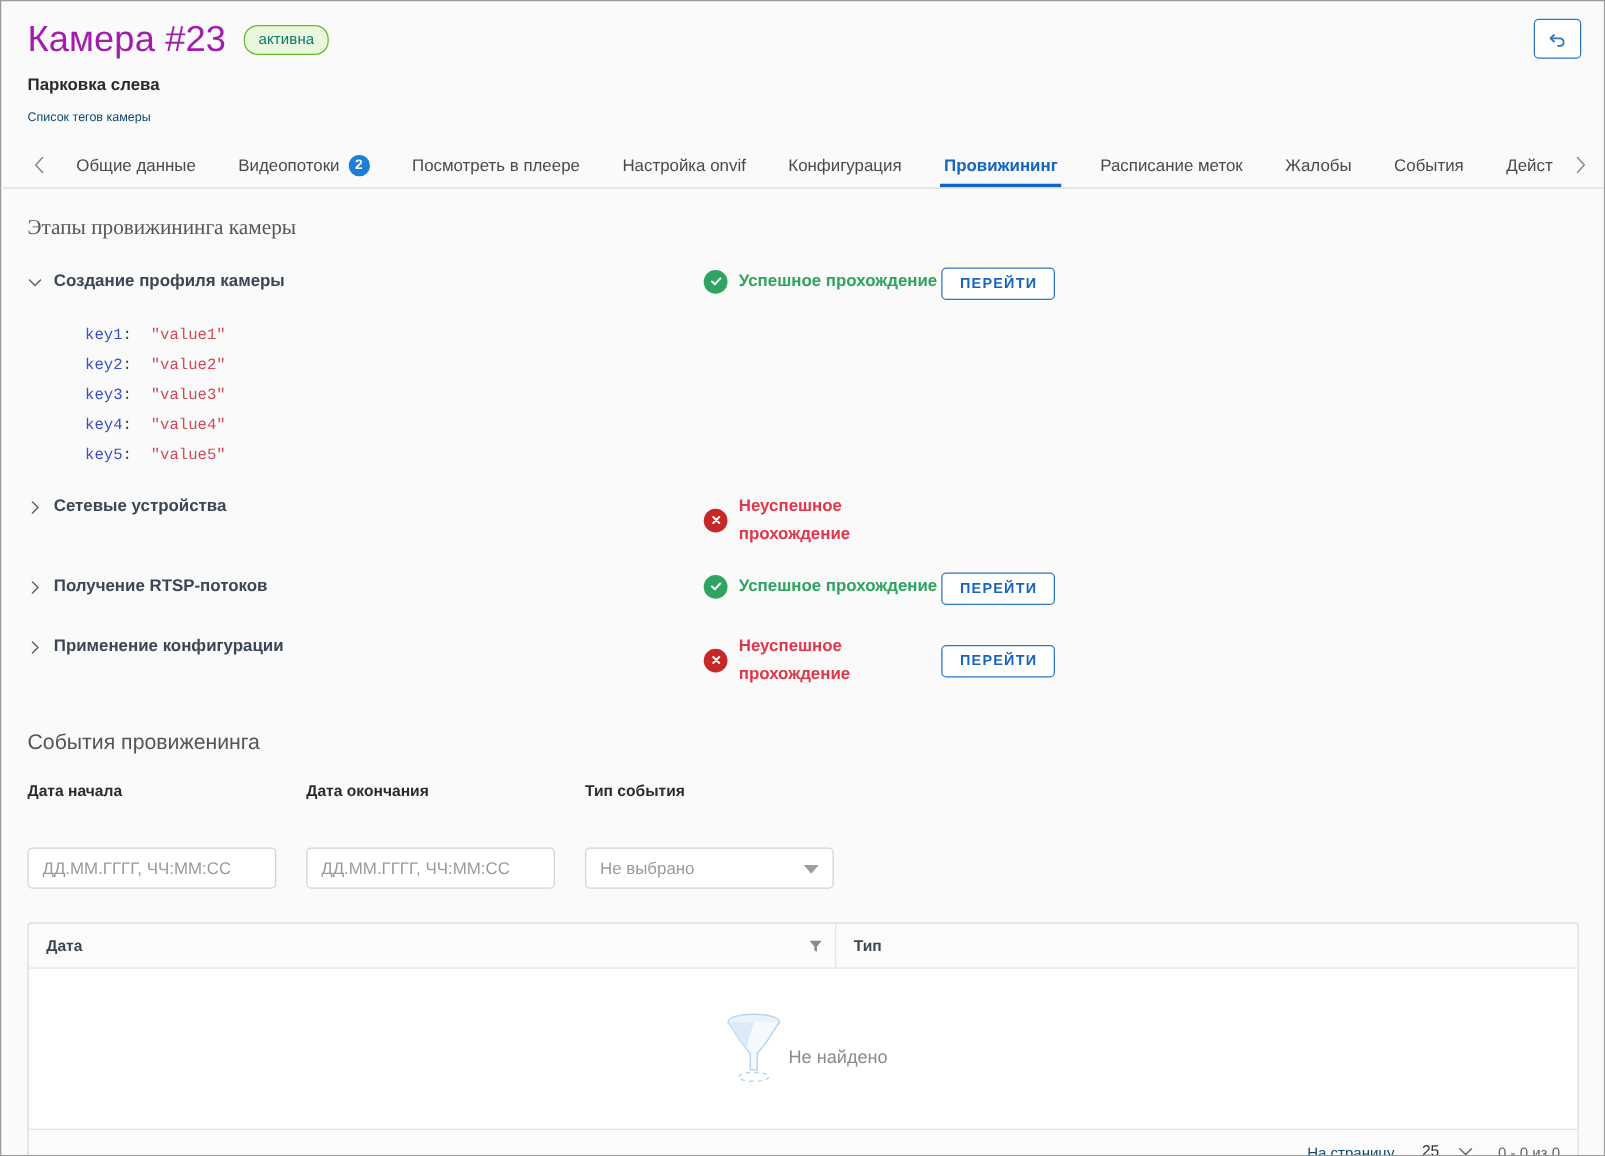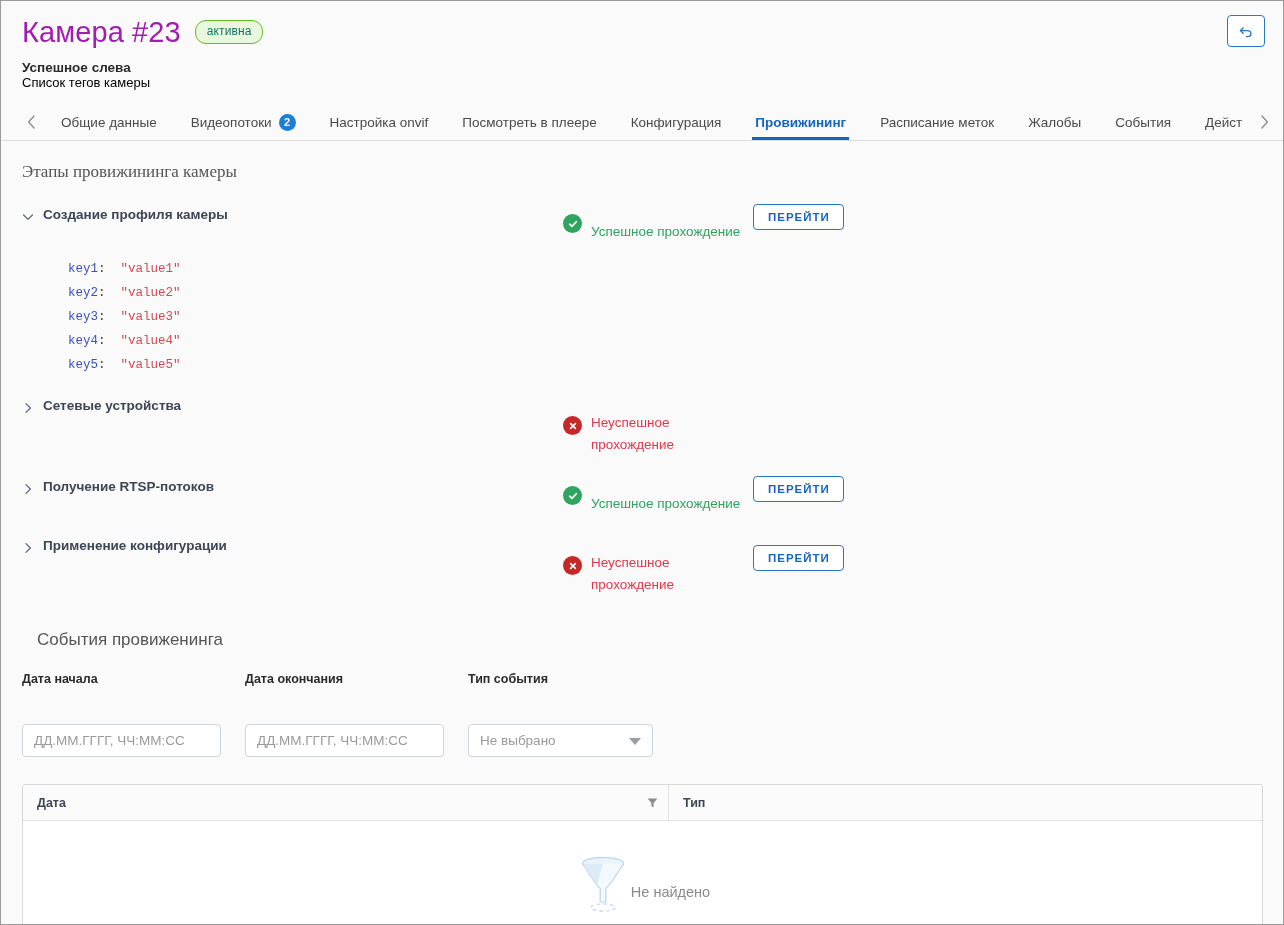--- a/index.html
+++ b/index.html
@@ -56,22 +56,23 @@
     padding: 4px 11px 5px 11px;
     letter-spacing: 0.1px;
   }
   .subtitle {
     margin-top: 10px;
     font-size: 13.5px;
     font-weight: bold;
     color: #2b2b2b;
   }
   .tags-line {
-    font-size: 13px;
-    color: #000000;
+    margin-top: 14px;
+    font-size: 10px;
+    color: #0c4a6e;
     font-weight: normal;
   }
 
   
   .back-btn {
     position: absolute;
     right: 18px; top: 13px;
     width: 38px; height: 32px;
     border: 1px solid #2a78c4;
     border-radius: 4px;
@@ -196,23 +197,22 @@
   .status-icon {
     width: 19px; height: 19px;
     border-radius: 50%;
     flex: 0 0 auto;
     display: flex; align-items: center; justify-content: center;
   }
   .status-icon.ok { background: #2fa360; }
   .status-icon.fail { background: #c62828; }
   .status-text {
     font-size: 13.5px;
-    font-weight: normal;
+    font-weight: bold;
     line-height: 22px;
-    margin-top: 17px;
   }
   .status-text.ok { color: #2fa360; }
   .status-text.fail { color: #e0384a; max-width: 92px; }
   .goto-btn {
     border: 1px solid #2a78c4;
     background: #ffffff;
     color: #1565c0;
     font-size: 11.5px;
     font-weight: bold;
     letter-spacing: 1px;
@@ -255,21 +255,21 @@
     background: #ffffff;
     font-size: 13.5px;
     color: #333333;
     padding: 0 11px;
     font-family: "Liberation Sans", sans-serif;
     outline: none;
   }
   .text-input::placeholder { color: #9a9a9a; opacity: 1; }
   .select-box {
     position: relative;
-    width: 185px; height: 33px;
+    width: 199px; height: 33px;
     border: 1px solid #cfd4d9;
     border-radius: 4px;
     background: #ffffff;
     display: flex; align-items: center;
     padding: 0 11px;
     cursor: pointer;
   }
   .select-value { font-size: 13.5px; color: #9a9a9a; }
   .caret {
     position: absolute;
@@ -356,21 +356,21 @@
 <body>
 
 <div id="app-frame">
   <div id="app-scroll">
 
     <div class="header-block">
       <div class="title-row">
         <div class="page-title">Камера #23</div>
         <div class="status-pill">активна</div>
       </div>
-      <div class="subtitle">Успешное слева</div>
+      <div class="subtitle">Парковка слева</div>
       <div class="tags-line">Список тегов камеры</div>
     </div>
 
     <div class="back-btn">
       <span>
         <svg width="17" height="17" viewBox="0 0 17 17" fill="none">
           <path d="M5.2 5.0 L2.4 7.6 L5.2 10.2" stroke="#2a78c4" stroke-width="1.4" stroke-linecap="round" stroke-linejoin="round"></path>
           <path d="M2.7 7.6 H9.6 C11.6 7.6 12.9 8.9 12.9 10.7 C12.9 12.4 11.6 13.6 9.8 13.6 H8.4" stroke="#2a78c4" stroke-width="1.4" stroke-linecap="round" fill="none"></path>
         </svg>
       </span>
@@ -384,24 +384,24 @@
       </div>
       <div class="tabs-scroller" id="tabs-scroller">
           <div class="tab">
             <span>Общие данные</span>
           </div>
           <div class="tab">
             <span>Видеопотоки</span>
             <span class="tab-badge">2</span>
           </div>
           <div class="tab">
+            <span>Посмотреть в плеере</span>
+          </div>
+          <div class="tab">
             <span>Настройка onvif</span>
-          </div>
-          <div class="tab">
-            <span>Посмотреть в плеере</span>
           </div>
           <div class="tab">
             <span>Конфигурация</span>
           </div>
           <div class="tab active">
             <span>Провижининг</span>
           </div>
           <div class="tab">
             <span>Расписание меток</span>
           </div>
@@ -503,21 +503,21 @@
                 </svg>
               </span>
               <span class="status-text fail">Неуспешное прохождение</span>
             </div>
             <button class="goto-btn" style="margin-top: 10px;">ПЕРЕЙТИ</button>
           </div>
         </div>
       </div>
 
     <div class="events-wrap">
-      <div class="section-head" id="events-head" style="padding:0;margin-left:15px;">События провиженинга</div>
+      <div class="section-head" id="events-head" style="padding:0;">События провиженинга</div>
 
       <div class="fields-row">
         <div class="field">
           <div class="field-label">Дата начала</div>
           <input class="text-input" type="text" placeholder="ДД.ММ.ГГГГ, ЧЧ:ММ:СС" style="">
         </div>
         <div class="field">
           <div class="field-label">Дата окончания</div>
           <input class="text-input" type="text" placeholder="ДД.ММ.ГГГГ, ЧЧ:ММ:СС" style="">
         </div>

